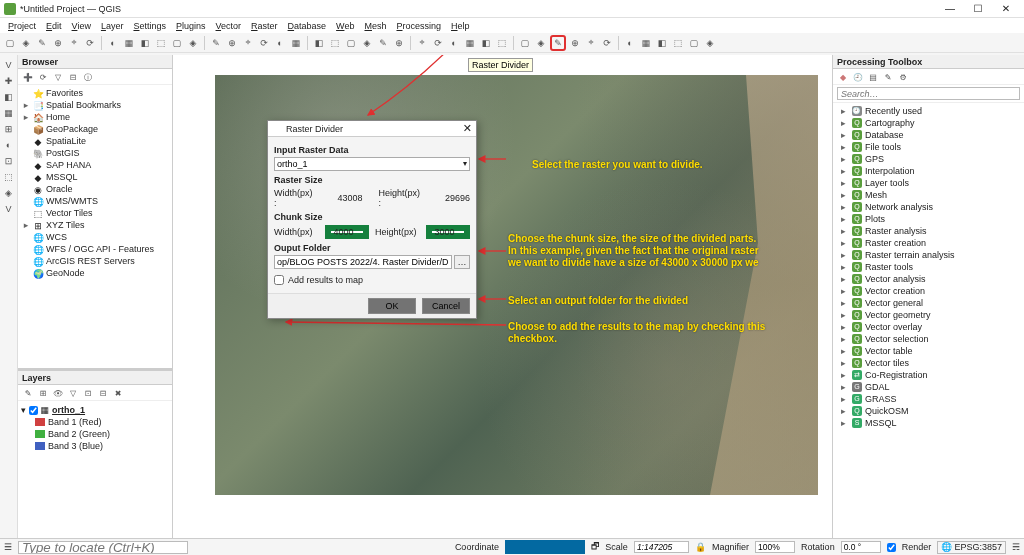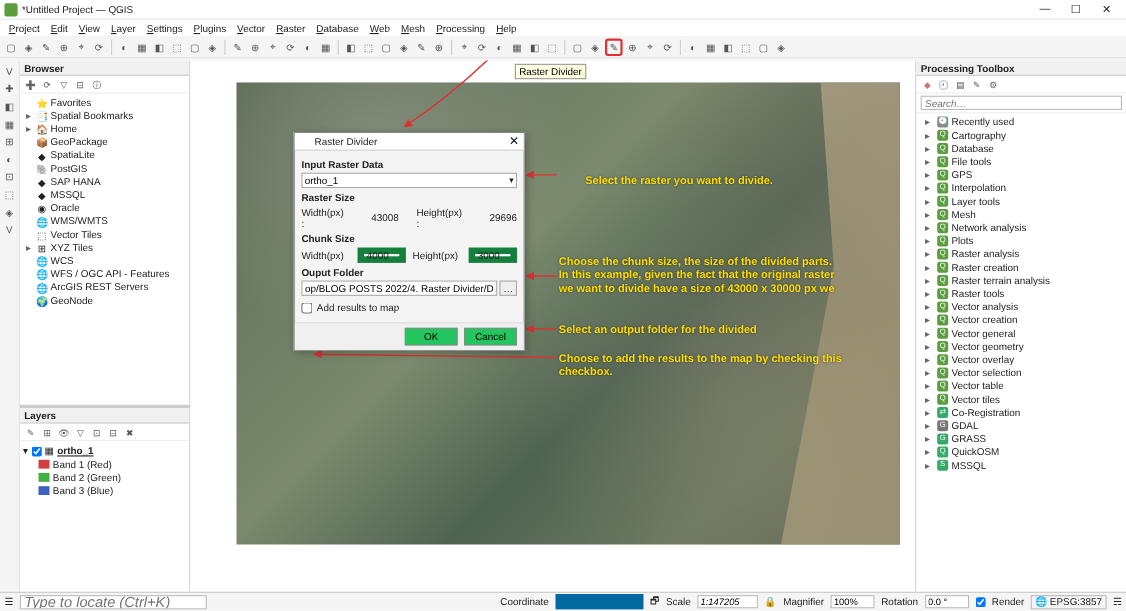--- a/index.html
+++ b/index.html
@@ -54,21 +54,21 @@
   .dlg-row { display: flex; gap: 6px; align-items: center; margin: 3px 0;}
   .dlg-row label { width: 46px; font-size:9px;}
   .spin { width: 44px; height: 14px; border: 6px solid #15803d; background:#fff; display:flex; align-items:center; padding:0 2px; font-size:9px; position:relative;}
   .spin::after{content:"";position:absolute;right:1px;top:1px;bottom:1px;width:8px;background:linear-gradient(#ddd 50%,#ccc 50%);}
   .static-val{font-size:9px;margin-left:19px;}
   .browse-row{display:flex;gap:2px;}
   .browse-row input{flex:1;}
   .browse-btn{width:16px;height:14px;border:1px solid #aaa;background:#eee;cursor:pointer;font-size:9px;text-align:center;line-height:12px;}
   .dlg-check{display:flex;align-items:center;gap:4px;margin-top:6px;margin-bottom:4px;}
   .dlg-buttons{display:flex;gap:6px;justify-content:flex-end;padding:4px 6px;border-top:1px solid #ddd;background:#f0f0f0;}
-  .dlg-buttons button{width:48px;height:16px;border:1px solid #888;background:#22c55e;font-size:9px;cursor:pointer;}
+  .dlg-buttons button{width:48px;height:16px;border:1px solid #888;background:#737373;font-size:9px;cursor:pointer;}
   
   .anno { position: absolute; color: #ffdd00; font-weight: 700; font-size: 10px; text-shadow: 0 0 2px rgba(0,0,0,0.6); pointer-events: none; line-height:1.2;}
   svg.arrows{position:absolute;top:0;left:0;pointer-events:none;z-index:4;}
   
   .right-panel { width: 192px; background: #fff; border-left: 1px solid #ccc; display: flex; flex-direction: column;}
   .proc-tree{flex:1;overflow:auto;padding:2px;}
   .proc-item{display:flex;align-items:center;gap:3px;font-size:9px;line-height:12px;padding-left:6px;cursor:pointer;}
   .proc-item .exp{width:8px;color:#666;}
   .proc-item .qic{width:10px;height:10px;display:inline-block;border-radius:2px;}
   .search-row{padding:2px 4px;border-bottom:1px solid #eee;}

